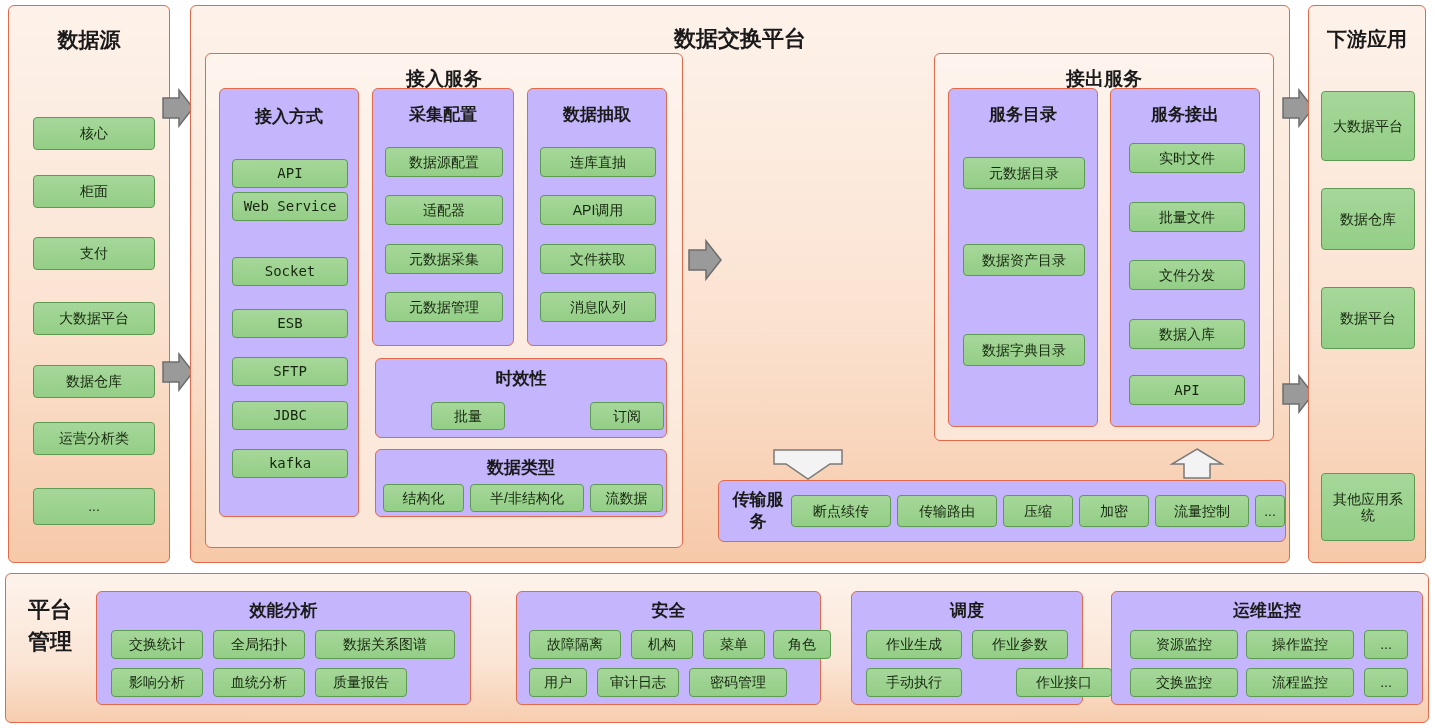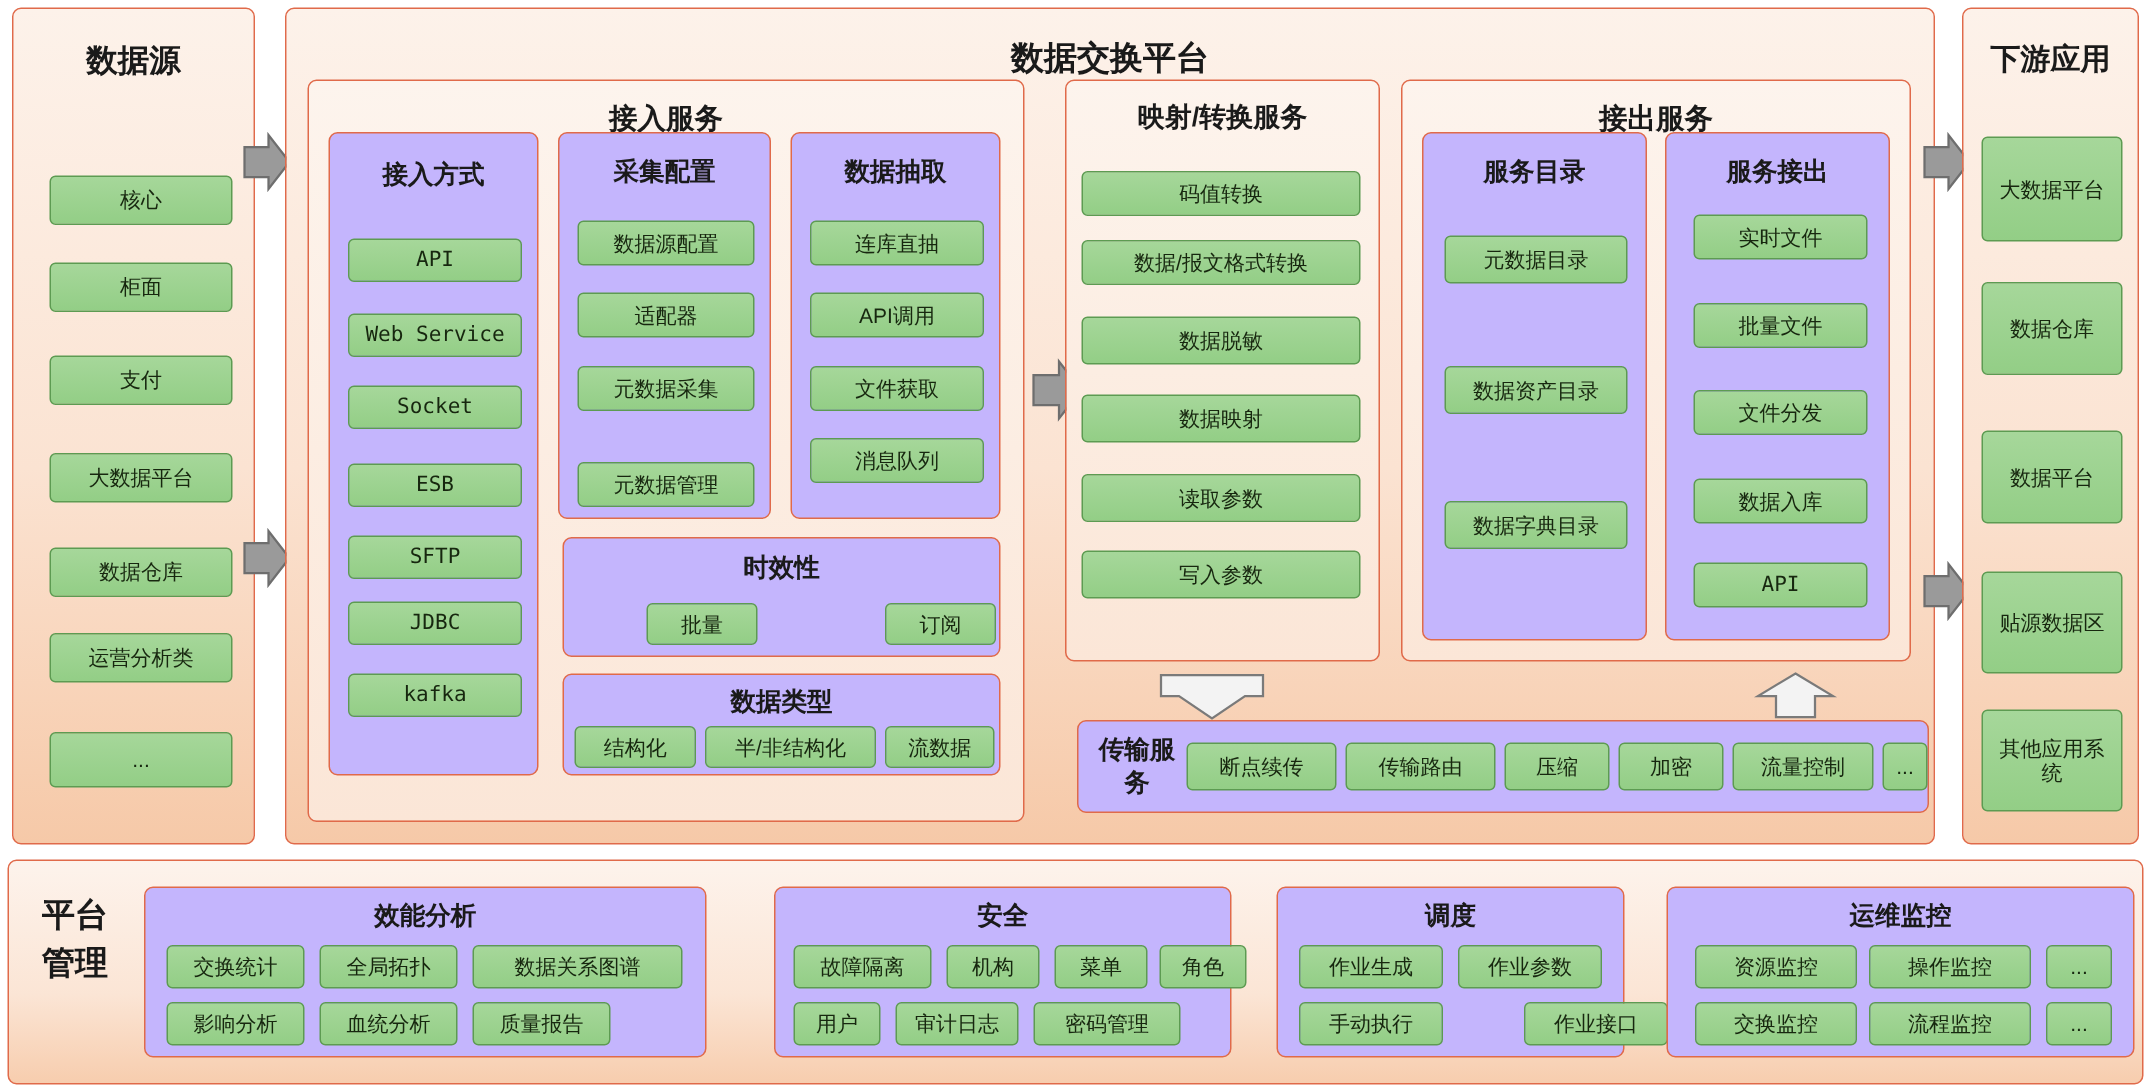--- a/index.html
+++ b/index.html
@@ -86,34 +86,34 @@
     <div class="title" style="position:absolute;left:0;top:18px;width:100%;font-size:22px;">数据交换平台</div>
   </div>
 
   <div class="panel plain" style="left:205px;top:53px;width:478px;height:495px;">
     <div class="title" style="position:absolute;left:0;top:12px;width:100%;font-size:19px;">接入服务</div>
   </div>
 
   <div class="panel white" style="left:219px;top:88px;width:140px;height:429px;">
     <div class="title" style="position:absolute;left:0;top:16px;width:100%;font-size:17px;">接入方式</div>
     <div class="gbox mono" style="position:absolute;left:12px;top:70px;width:116px;height:29px;">API</div>
-    <div class="gbox mono" style="position:absolute;left:12px;top:120px;width:116px;height:29px;">Web Service</div>
+    <div class="gbox mono" style="position:absolute;left:12px;top:103px;width:116px;height:29px;">Web Service</div>
     <div class="gbox mono" style="position:absolute;left:12px;top:168px;width:116px;height:29px;">Socket</div>
     <div class="gbox mono" style="position:absolute;left:12px;top:220px;width:116px;height:29px;">ESB</div>
     <div class="gbox mono" style="position:absolute;left:12px;top:268px;width:116px;height:29px;">SFTP</div>
     <div class="gbox mono" style="position:absolute;left:12px;top:312px;width:116px;height:29px;">JDBC</div>
     <div class="gbox mono" style="position:absolute;left:12px;top:360px;width:116px;height:29px;">kafka</div>
   </div>
 
   <div class="panel white" style="left:372px;top:88px;width:142px;height:258px;">
     <div class="title" style="position:absolute;left:0;top:14px;width:100%;font-size:17px;">采集配置</div>
     <div class="gbox" style="position:absolute;left:12px;top:58px;width:118px;height:30px;">数据源配置</div>
     <div class="gbox" style="position:absolute;left:12px;top:106px;width:118px;height:30px;">适配器</div>
     <div class="gbox" style="position:absolute;left:12px;top:155px;width:118px;height:30px;">元数据采集</div>
-    <div class="gbox" style="position:absolute;left:12px;top:203px;width:118px;height:30px;margin-top:16px;">元数据管理</div>
+    <div class="gbox" style="position:absolute;left:12px;top:203px;width:118px;height:30px;">元数据管理</div>
   </div>
 
   <div class="panel white" style="left:527px;top:88px;width:140px;height:258px;">
     <div class="title" style="position:absolute;left:0;top:14px;width:100%;font-size:17px;">数据抽取</div>
     <div class="gbox" style="position:absolute;left:12px;top:58px;width:116px;height:30px;">连库直抽</div>
     <div class="gbox" style="position:absolute;left:12px;top:106px;width:116px;height:30px;">API调用</div>
     <div class="gbox" style="position:absolute;left:12px;top:155px;width:116px;height:30px;">文件获取</div>
     <div class="gbox" style="position:absolute;left:12px;top:203px;width:116px;height:30px;">消息队列</div>
   </div>
 
@@ -129,29 +129,20 @@
     <div class="gbox" style="position:absolute;left:94px;top:34px;width:114px;height:28px;">半/非结构化</div>
     <div class="gbox" style="position:absolute;left:214px;top:34px;width:73px;height:28px;">流数据</div>
   </div>
 
   <div class="arrow" style="left:687px;top:238px;width:36px;height:44px;">
     <svg width="36" height="44" viewBox="0 0 36 44">
       <polygon points="2,12 19,12 19,3 34,22 19,41 19,32 2,32" fill="#9a9a9a" stroke="#6e6e6e" stroke-width="1.5"></polygon>
     </svg>
   </div>
 
-  <div class="panel plain" style="left:710px;top:53px;width:210px;height:388px;">
-    <div class="title" style="position:absolute;left:0;top:12px;width:100%;font-size:18px;">映射/转换服务</div>
-    <div class="gbox" style="position:absolute;left:10px;top:60px;width:186px;height:30px;">码值转换</div>
-    <div class="gbox" style="position:absolute;left:10px;top:106px;width:186px;height:30px;">数据/报文格式转换</div>
-    <div class="gbox" style="position:absolute;left:10px;top:157px;width:186px;height:32px;">数据脱敏</div>
-    <div class="gbox" style="position:absolute;left:10px;top:209px;width:186px;height:32px;">数据映射</div>
-    <div class="gbox" style="position:absolute;left:10px;top:262px;width:186px;height:32px;">读取参数</div>
-    <div class="gbox" style="position:absolute;left:10px;top:313px;width:186px;height:32px;">写入参数</div>
-  </div>
 
   <div class="panel plain" style="left:934px;top:53px;width:340px;height:388px;">
     <div class="title" style="position:absolute;left:0;top:12px;width:100%;font-size:19px;">接出服务</div>
   </div>
 
   <div class="panel white" style="left:948px;top:88px;width:150px;height:339px;">
     <div class="title" style="position:absolute;left:0;top:14px;width:100%;font-size:17px;">服务目录</div>
     <div class="gbox" style="position:absolute;left:14px;top:68px;width:122px;height:32px;">元数据目录</div>
     <div class="gbox" style="position:absolute;left:14px;top:155px;width:122px;height:32px;">数据资产目录</div>
     <div class="gbox" style="position:absolute;left:14px;top:245px;width:122px;height:32px;">数据字典目录</div>
@@ -199,21 +190,20 @@
     <svg width="34" height="40" viewBox="0 0 34 40">
       <polygon points="2,10 18,10 18,2 32,20 18,38 18,30 2,30" fill="#9a9a9a" stroke="#6e6e6e" stroke-width="1.5"></polygon>
     </svg>
   </div>
 
   <div class="panel" style="left:1308px;top:5px;width:118px;height:558px;padding-left:16px;">
     <div class="title" style="position:absolute;left:0;top:20px;width:100%;font-size:20px;">下游应用</div>
     <div class="gbox" style="position:absolute;left:12px;top:85px;width:94px;height:70px;padding:0 4px;">大数据平台</div>
     <div class="gbox" style="position:absolute;left:12px;top:182px;width:94px;height:62px;padding:0 4px;">数据仓库</div>
     <div class="gbox" style="position:absolute;left:12px;top:281px;width:94px;height:62px;padding:0 4px;">数据平台</div>
-    <div class="gbox" style="position:absolute;left:12px;top:375px;width:94px;height:68px;padding:0 6px;">贴源数据区</div>
     <div class="gbox" style="position:absolute;left:12px;top:467px;width:94px;height:68px;padding:0 6px;">其他应用系统</div>
   </div>
 
   <div class="bottombar">
     <div class="title" style="position:absolute;left:12px;top:20px;width:64px;font-size:22px;line-height:32px;">平台管理</div>
 
     <div class="panel white" style="left:90px;top:17px;width:375px;height:114px;">
       <div class="title" style="position:absolute;left:0;top:7px;width:100%;font-size:17px;">效能分析</div>
       <div class="gbox" style="position:absolute;left:14px;top:38px;width:92px;height:29px;">交换统计</div>
       <div class="gbox" style="position:absolute;left:116px;top:38px;width:92px;height:29px;">全局拓扑</div>

